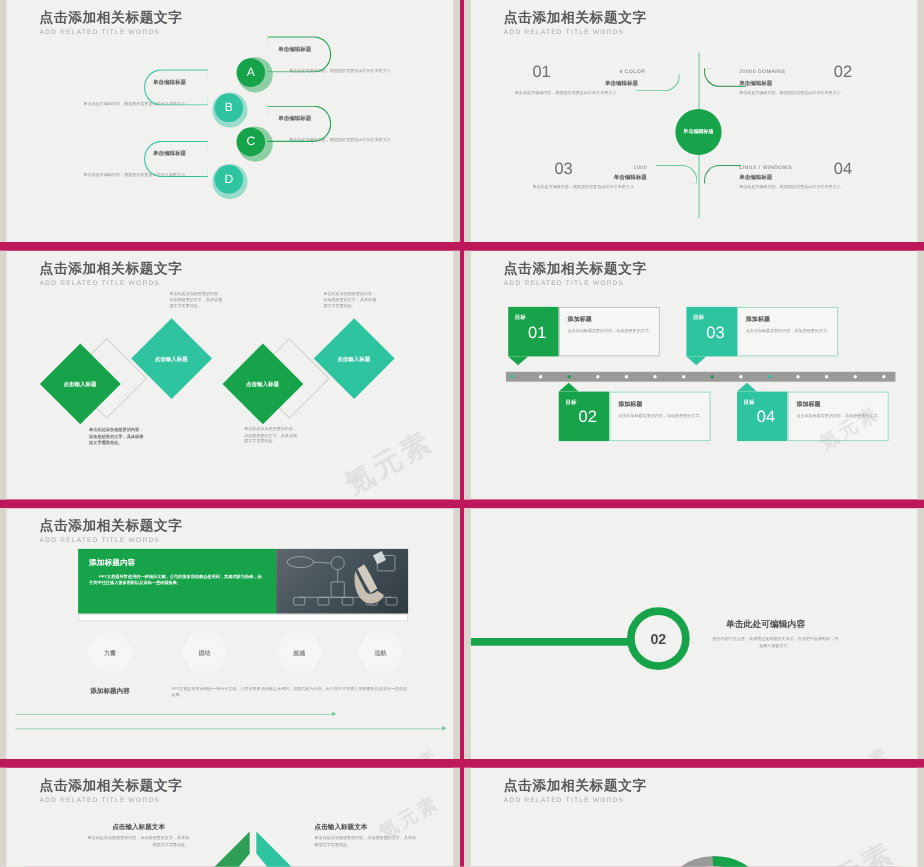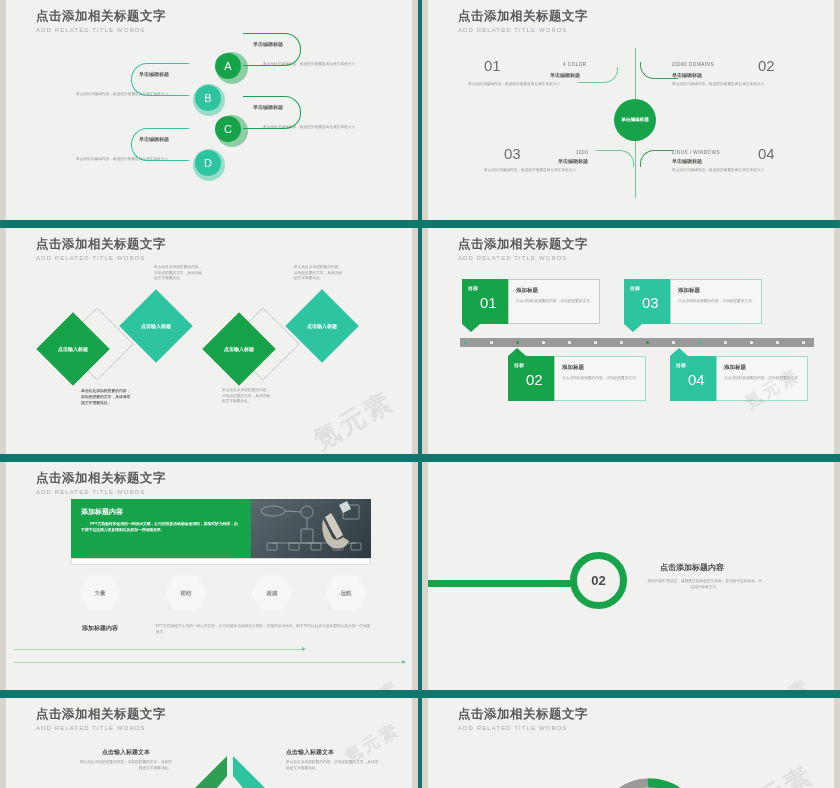--- a/index.html
+++ b/index.html
@@ -8,21 +8,21 @@
     background: #d9d5cd;
     font-family: "Liberation Sans", "DejaVu Sans", sans-serif;
     overflow: hidden;
   }
   #grid {
     width: 840px; height: 788px;
     display: grid;
     grid-template-columns: 418px 418px;
     grid-template-rows: 220px 226px 228px 114px;
     column-gap: 4px; row-gap: 8px;
-    background: #0f766e;
+    background: #be185d;
     border-radius: 27px;
   }
   .slide {
     position: relative;
     background: #f1f1ef;
     overflow: hidden;
     border-left: 6px solid #d9d5cd;
     border-right: 6px solid #d9d5cd;
   }
   .slide-inner { position: absolute; inset: 0 0 0 0; overflow: hidden; }
@@ -399,21 +399,21 @@
       <div class="wm wm-sm" style="right:8px;bottom:-6px;">氪元素</div>
     </div>
   </div>
 
   <div class="slide">
     <div class="slide-inner">
       <div class="s6-line"></div>
       <div class="s6-circle">
         <span>02</span>
       </div>
-      <div class="s6-h">点击添加标题内容</div>
+      <div class="s6-h">单击此处可编辑内容</div>
       <div class="s6-p tt">您的内容打在这里，或者通过复制您的文本后，在此框中选择粘贴，并选择只保留文字。</div>
       <div class="wm wm-sm" style="right:20px;bottom:-4px;">氪元素</div>
     </div>
   </div>
 
   <div class="slide">
     <div class="slide-inner">
       <div class="hd">
         <div class="zh">点击添加相关标题文字</div>
         <div class="en">ADD RELATED TITLE WORDS</div>

